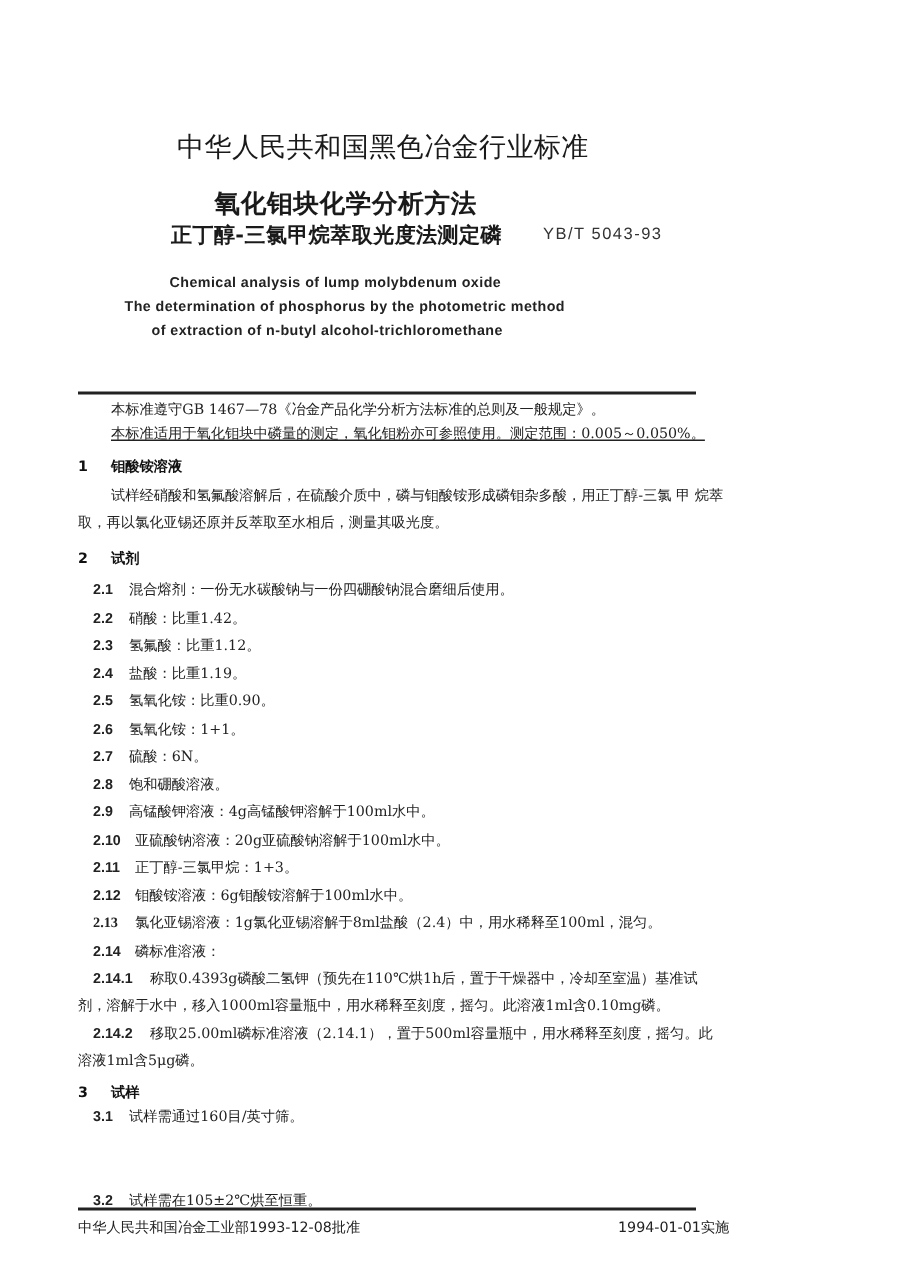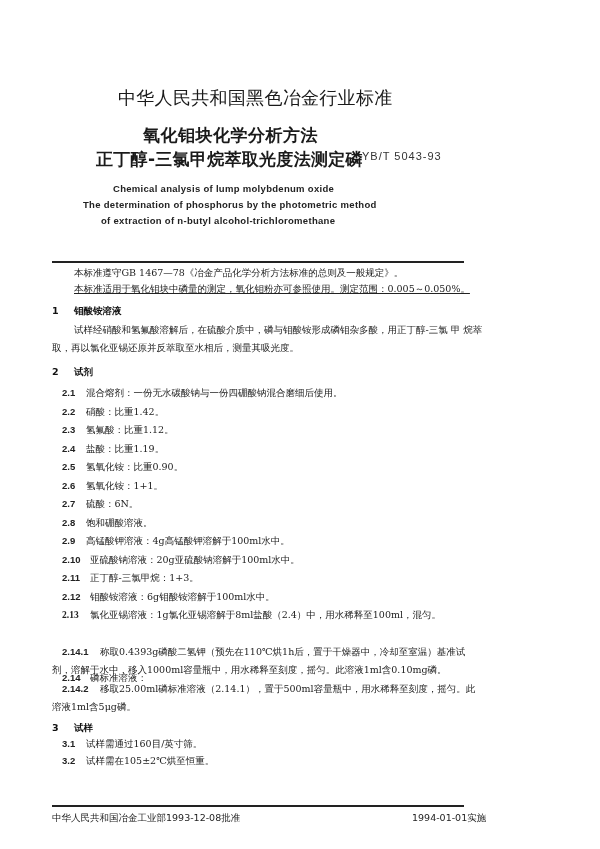--- a/index.html
+++ b/index.html
@@ -4,21 +4,21 @@
   <style>
     html, body { margin: 0; padding: 0; background: #ffffff; }
     body {
       width: 600px; height: 849px; position: relative; overflow: hidden;
       font-family: "DejaVu Serif", "Liberation Serif", serif;
       color: #1a1a1a;
     }
     .abs { position: absolute; white-space: nowrap; }
     .issuer { left: 118px; top: 86px; font-family: "DejaVu Sans", sans-serif; font-size: 18px; letter-spacing: 0.3px; }
     .title-cn-1 { left: 143px; top: 124px; font-family: "DejaVu Sans", sans-serif; font-weight: bold; font-size: 17px; letter-spacing: 0.5px; }
-    .title-cn-2 { left: 96px; top: 148px; font-family: "DejaVu Sans", sans-serif; font-weight: bold; font-size: 17px; letter-spacing: 0.3px; text-align: right; }
+    .title-cn-2 { left: 114px; top: 148px; font-family: "DejaVu Sans", sans-serif; font-weight: bold; font-size: 14px; letter-spacing: 0.3px; text-align: right; }
     .std-code { left: 362px; top: 150px; font-family: "Liberation Sans", sans-serif; font-size: 11px; letter-spacing: 1px; color: #333; }
     .title-en { font-family: "Liberation Sans", sans-serif; font-weight: bold; font-size: 9.5px; color: #222; letter-spacing: 0.3px; }
     .title-en-1 { left: 113px; top: 183px; }
     .title-en-2 { left: 83px; top: 199px; }
     .title-en-3 { left: 101px; top: 215px; }
     .rule { position: absolute; height: 2px; background: #222; }
     .rule-top { left: 52px; top: 261px; width: 412px; }
     .body-text { font-size: 9.5px; color: #222; }
     .sec-head { font-family: "DejaVu Sans", sans-serif; font-weight: bold; font-size: 9.5px; color: #111; }
     .item-num { font-family: "Liberation Sans", sans-serif; font-weight: bold; font-size: 9.5px; display: inline-block; }
@@ -60,31 +60,31 @@
   <div class="abs body-text" style="left:62px; top:443px;"><span class="item-num" style="width:24px;">2.4</span><span>盐酸：比重1.19。</span></div>
   <div class="abs body-text" style="left:62px; top:461px;"><span class="item-num" style="width:24px;">2.5</span><span>氢氧化铵：比重0.90。</span></div>
   <div class="abs body-text" style="left:62px; top:480px;"><span class="item-num" style="width:24px;">2.6</span><span>氢氧化铵：1+1。</span></div>
   <div class="abs body-text" style="left:62px; top:498px;"><span class="item-num" style="width:24px;">2.7</span><span>硫酸：6N。</span></div>
   <div class="abs body-text" style="left:62px; top:517px;"><span class="item-num" style="width:24px;">2.8</span><span>饱和硼酸溶液。</span></div>
   <div class="abs body-text" style="left:62px; top:535px;"><span class="item-num" style="width:24px;">2.9</span><span>高锰酸钾溶液：4g高锰酸钾溶解于100ml水中。</span></div>
   <div class="abs body-text" style="left:62px; top:554px;"><span class="item-num" style="width:28px;">2.10</span><span>亚硫酸钠溶液：20g亚硫酸钠溶解于100ml水中。</span></div>
   <div class="abs body-text" style="left:62px; top:572px;"><span class="item-num" style="width:28px;">2.11</span><span>正丁醇-三氯甲烷：1+3。</span></div>
   <div class="abs body-text" style="left:62px; top:591px;"><span class="item-num" style="width:28px;">2.12</span><span>钼酸铵溶液：6g钼酸铵溶解于100ml水中。</span></div>
   <div class="abs body-text" style="left:62px; top:609px;"><span class="item-num" style="width:28px;font-family:Liberation Serif, serif;">2.13</span><span>氯化亚锡溶液：1g氯化亚锡溶解于8ml盐酸（2.4）中，用水稀释至100ml，混匀。</span></div>
-  <div class="abs body-text" style="left:62px; top:628px;margin-top:44px;"><span class="item-num" style="width:28px;">2.14</span><span>磷标准溶液：</span></div>
+  <div class="abs body-text" style="left:62px; top:628px;"><span class="item-num" style="width:28px;">2.14</span><span>磷标准溶液：</span></div>
 
   <div class="abs body-text" style="left:62px; top:646px;"><span class="item-num" style="width:38px;">2.14.1</span><span>称取0.4393g磷酸二氢钾（预先在110℃烘1h后，置于干燥器中，冷却至室温）基准试</span></div>
   <div class="abs body-text" style="left:52px; top:664px;">剂，溶解于水中，移入1000ml容量瓶中，用水稀释至刻度，摇匀。此溶液1ml含0.10mg磷。</div>
   <div class="abs body-text" style="left:62px; top:683px;"><span class="item-num" style="width:38px;">2.14.2</span><span>移取25.00ml磷标准溶液（2.14.1），置于500ml容量瓶中，用水稀释至刻度，摇匀。此</span></div>
   <div class="abs body-text" style="left:52px; top:701px;">溶液1ml含5μg磷。</div>
 
   <div class="abs sec-head" style="left:52px; top:722px;">
     <span>3</span>
     <span style="margin-left:12px;">试样</span>
   </div>
   <div class="abs body-text" style="left:62px; top:738px;"><span class="item-num" style="width:24px;">3.1</span><span>试样需通过160目/英寸筛。</span></div>
-  <div class="abs body-text" style="left:62px; top:755px;"><span class="item-num" style="width:24px;">3.2</span><span>试样需在105±2℃烘至恒重。</span></div>
+  <div class="abs body-text" style="left:62px; top:755px;"><span class="item-num" style="width:24px;margin-top:40px;">3.2</span><span>试样需在105±2℃烘至恒重。</span></div>
 
   <div class="rule" style="left:52px; top:805px; width:412px;"></div>
   <div class="abs footer" style="left:52px; top:812px;">中华人民共和国冶金工业部1993-12-08批准</div>
   <div class="abs footer" style="left:378px; top:812px;margin-left:34px;">1994-01-01实施</div>
 
 </div>
 
 </body></html>

